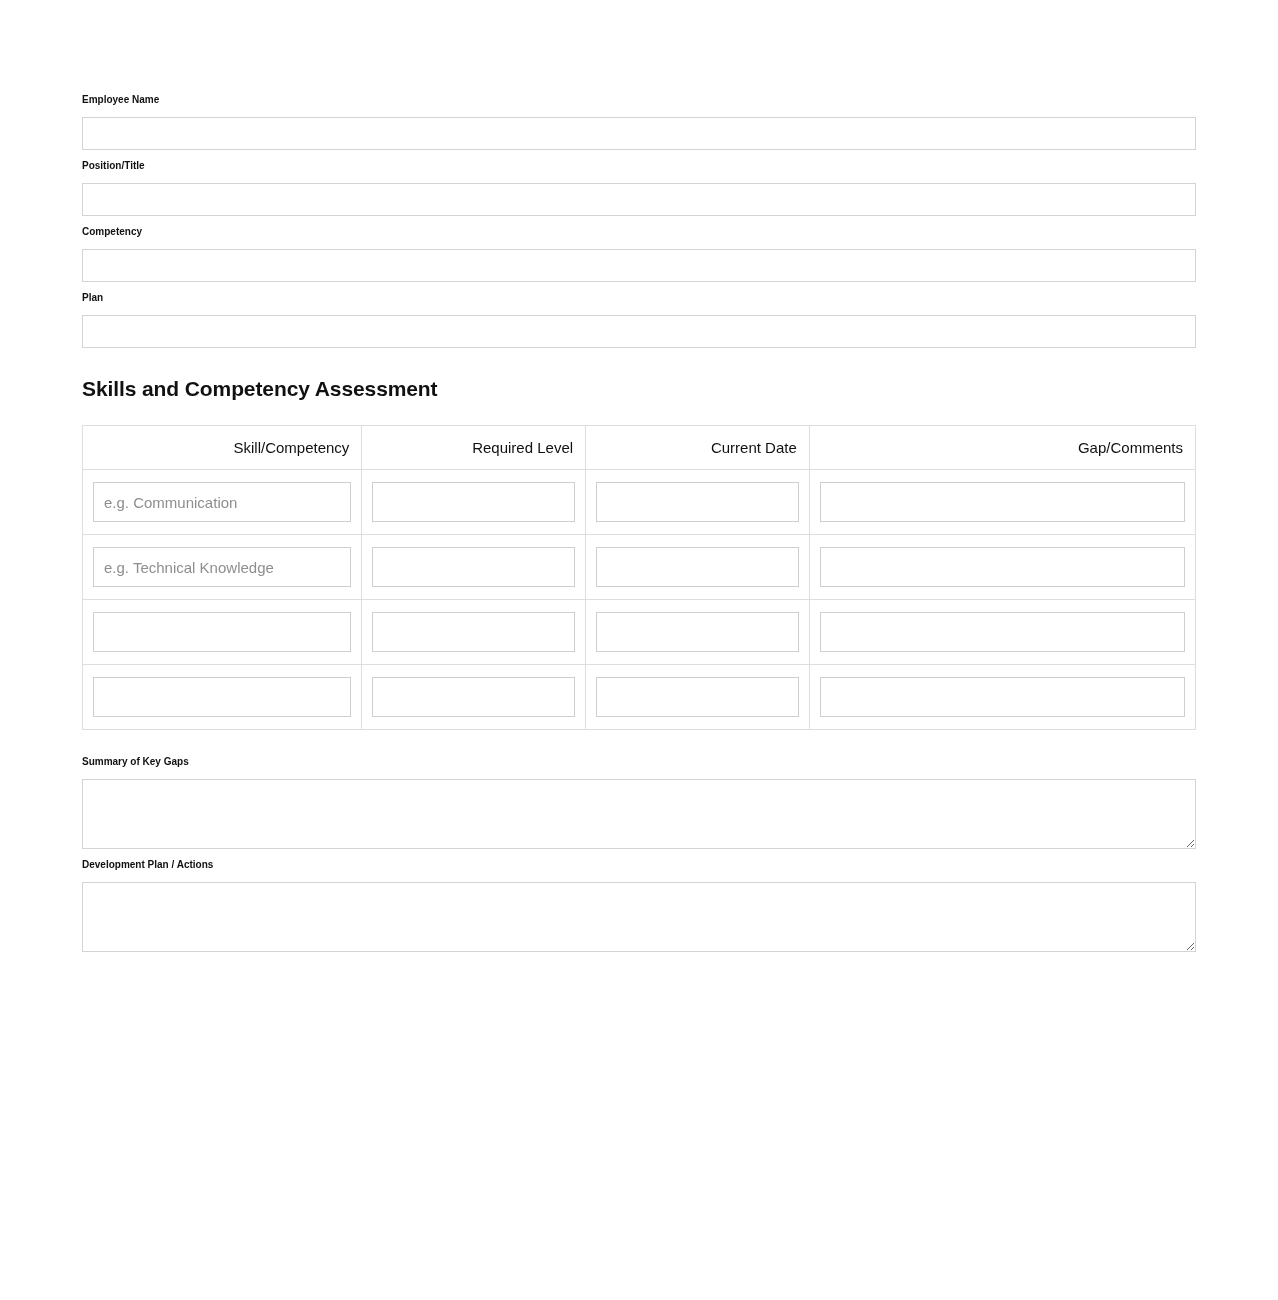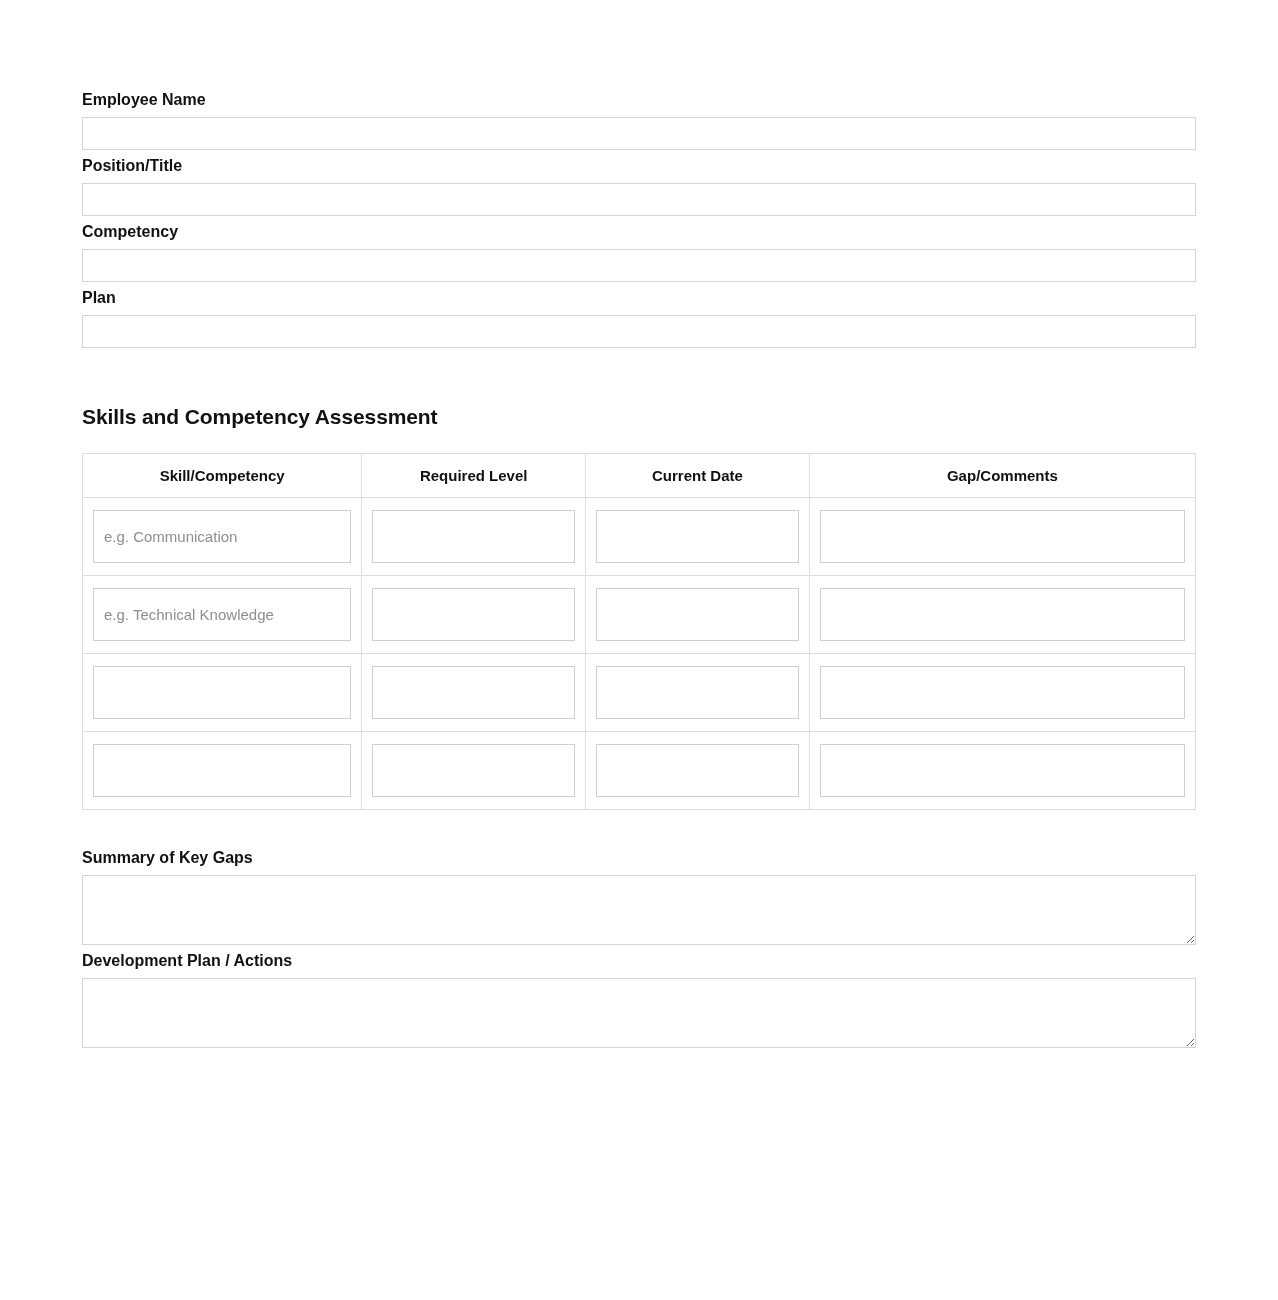--- a/index.html
+++ b/index.html
@@ -24,21 +24,21 @@
     font-size: 28px;
     font-weight: 700;
     line-height: 1.2;
     margin: 0 0 28px 0;
     color: #111111;
     letter-spacing: -0.2px;
   }
   .field { margin-bottom: 6px; }
   .field-label {
     display: block;
-    font-size: 16px;
+    font-size: 10px;
     font-weight: 700;
     line-height: 19px;
     margin: 0 0 8px 0;
     color: #111111;
   }
   input.text-input {
     width: 100%;
     height: 33px;
     border: 1px solid #d4d4d4;
     border-radius: 0;
@@ -46,63 +46,63 @@
     padding: 6px 10px;
     font-family: "Liberation Sans", "DejaVu Sans", sans-serif;
     font-size: 15px;
     color: #222222;
     outline: none;
   }
   h2.section-title {
     font-size: 21px;
     font-weight: 700;
     line-height: 1.2;
-    margin: 56px 0 24px 0;
+    margin: 28px 0 24px 0;
     color: #111111;
     letter-spacing: -0.1px;
   }
   table.assessment-table {
     width: 100%;
     border-collapse: collapse;
     table-layout: fixed;
   }
   table.assessment-table th,
   table.assessment-table td {
     border: 1px solid #dedede;
   }
   table.assessment-table th {
-    text-align: center;
-    font-size: 15px;
-    font-weight: 700;
+    text-align: right;
+    font-size: 15px;
+    font-weight: 400;
     color: #111111;
     padding: 13px 12px;
     background: #ffffff;
   }
   table.assessment-table td {
     padding: 12px 10px;
     background: #ffffff;
   }
   table.assessment-table input.cell-input {
     width: 100%;
-    height: 53px;
+    height: 40px;
     border: 1px solid #cfcfcf;
     border-radius: 0;
     background: #ffffff;
     padding: 6px 10px;
     font-family: "Liberation Sans", "DejaVu Sans", sans-serif;
     font-size: 15px;
     color: #222222;
     outline: none;
   }
   input::placeholder,
   textarea::placeholder {
     color: #8e8e8e;
     opacity: 1;
   }
-  .summary-label { margin-top: 38px; }
+  .summary-label { margin-top: 22px; }
   textarea.area-input {
     display: block;
     width: 100%;
     height: 70px;
     border: 1px solid #d4d4d4;
     border-radius: 0;
     background: #ffffff;
     padding: 8px 10px;
     font-family: "Liberation Sans", "DejaVu Sans", sans-serif;
     font-size: 15px;

